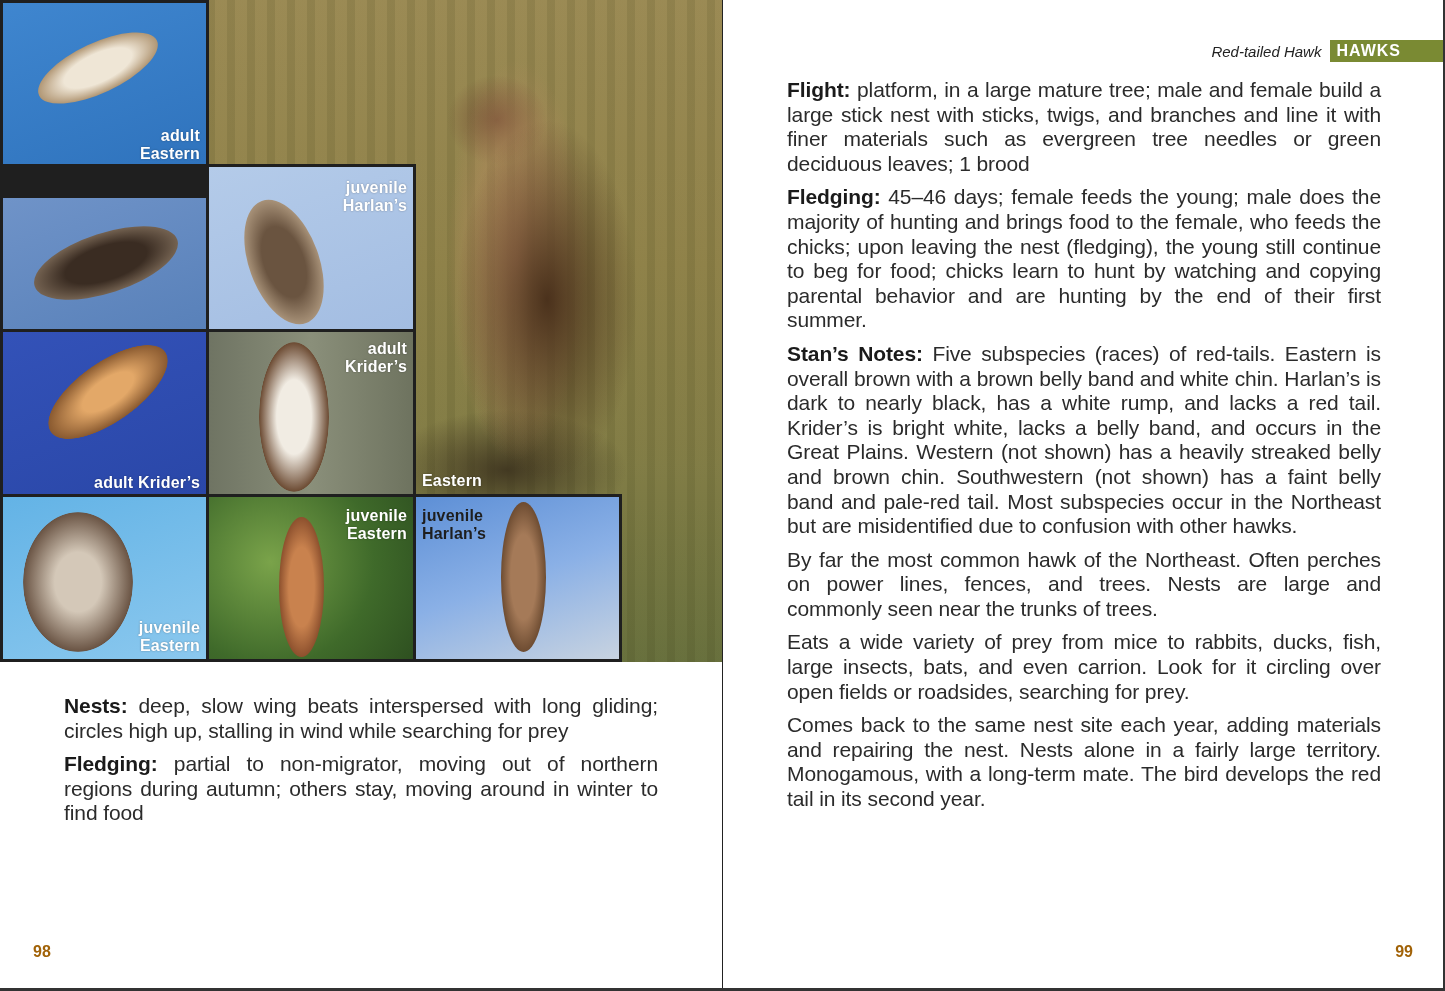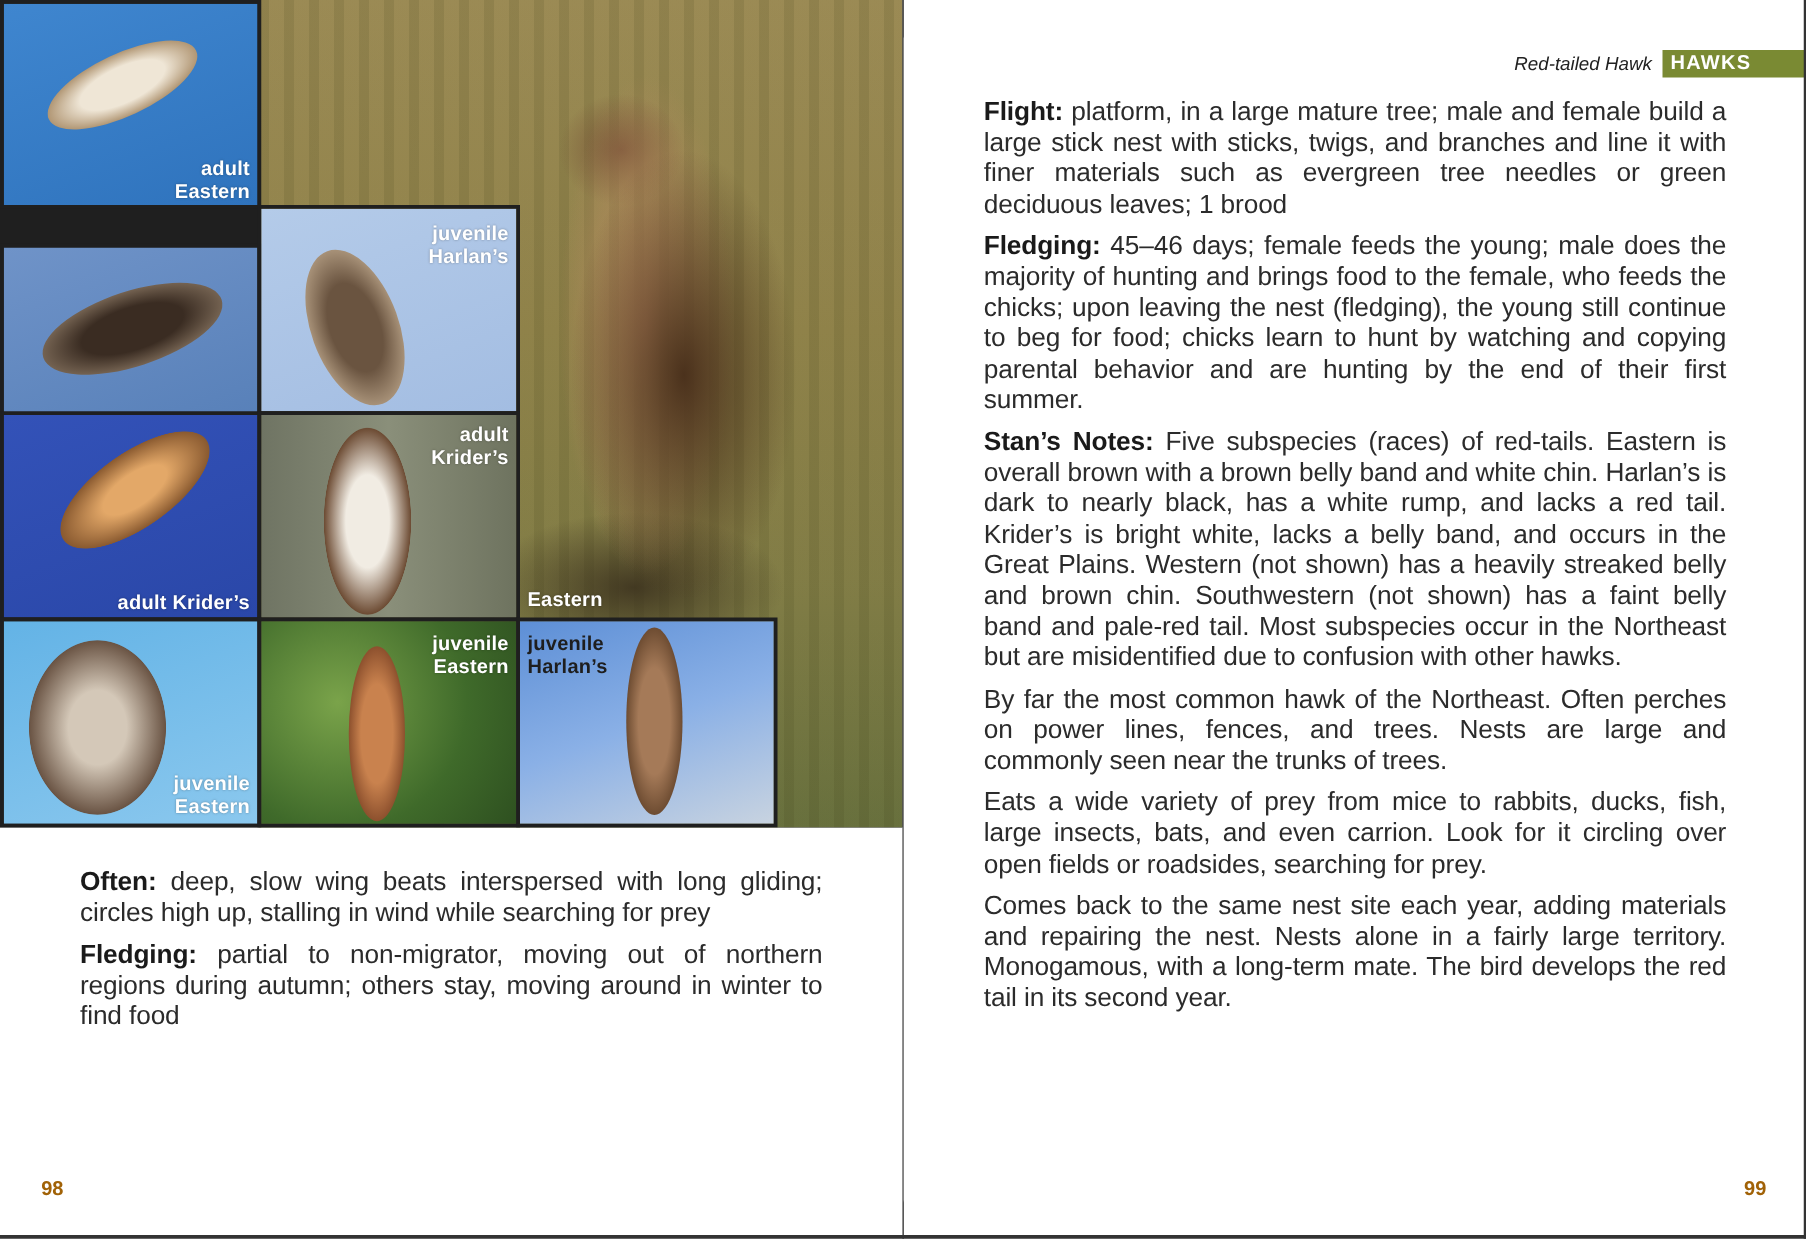--- a/index.html
+++ b/index.html
@@ -124,21 +124,21 @@
     <div class="tile" style="left:413px; top:494px; width:209px; height:168px; background:linear-gradient(160deg,#5d8fd6,#8ab0e6 50%,#c8d3e0);">
       <div class="bird" style="left:85px; top:5px; width:45px; height:150px; background:radial-gradient(ellipse,#a57a58 40%,#6b4a30 72%,rgba(0,0,0,0) 73%);"></div>
       <div class="tile-label dark" style="left:6px; top:10px;">
         <div>juvenile</div>
         <div>Harlan’s</div>
       </div>
     </div>
   </div>
 
   <div class="text-block" style="left:64px; top:694px; width:594px;">
-    <p><b>Often:</b><span> deep, slow wing beats interspersed with long gliding; circles high up, stalling in wind while searching for prey</span></p>
+    <p><b>Nests:</b><span> deep, slow wing beats interspersed with long gliding; circles high up, stalling in wind while searching for prey</span></p>
     <p><b>Fledging:</b><span> partial to non-migrator, moving out of northern regions during autumn; others stay, moving around in winter to find food</span></p>
   </div>
 
   <div class="page-num" style="left:33px; top:943px;">98</div>
 </div>
 
 <div class="spine"></div>
 
 <div class="page page-right">
   <div class="running-head">

